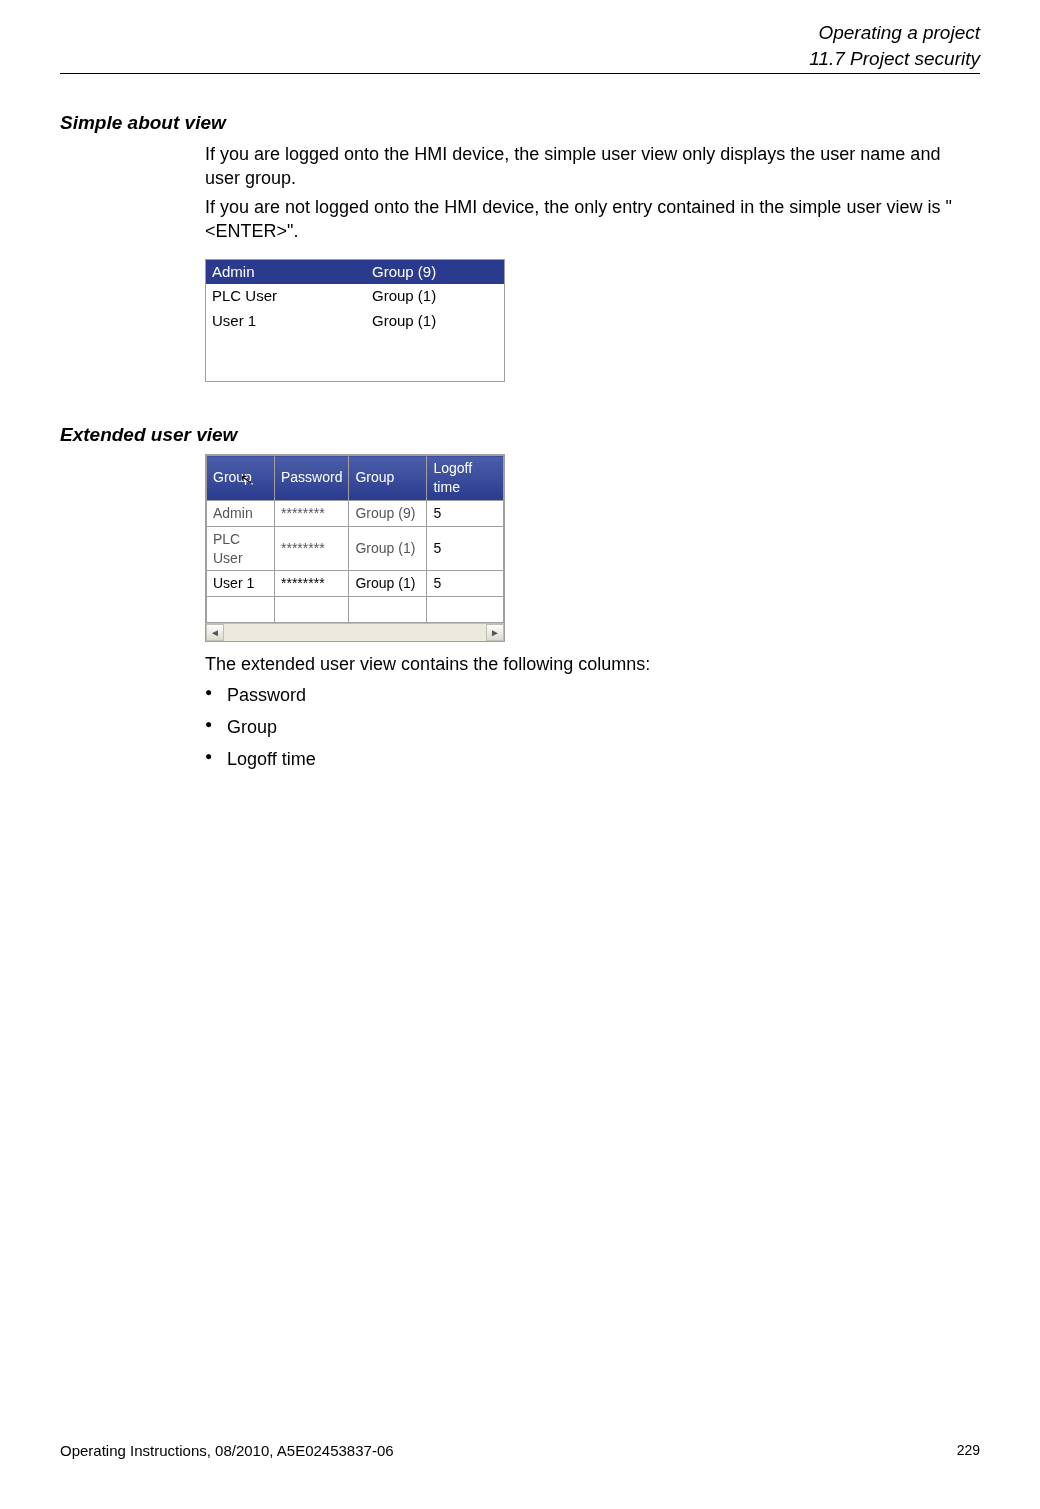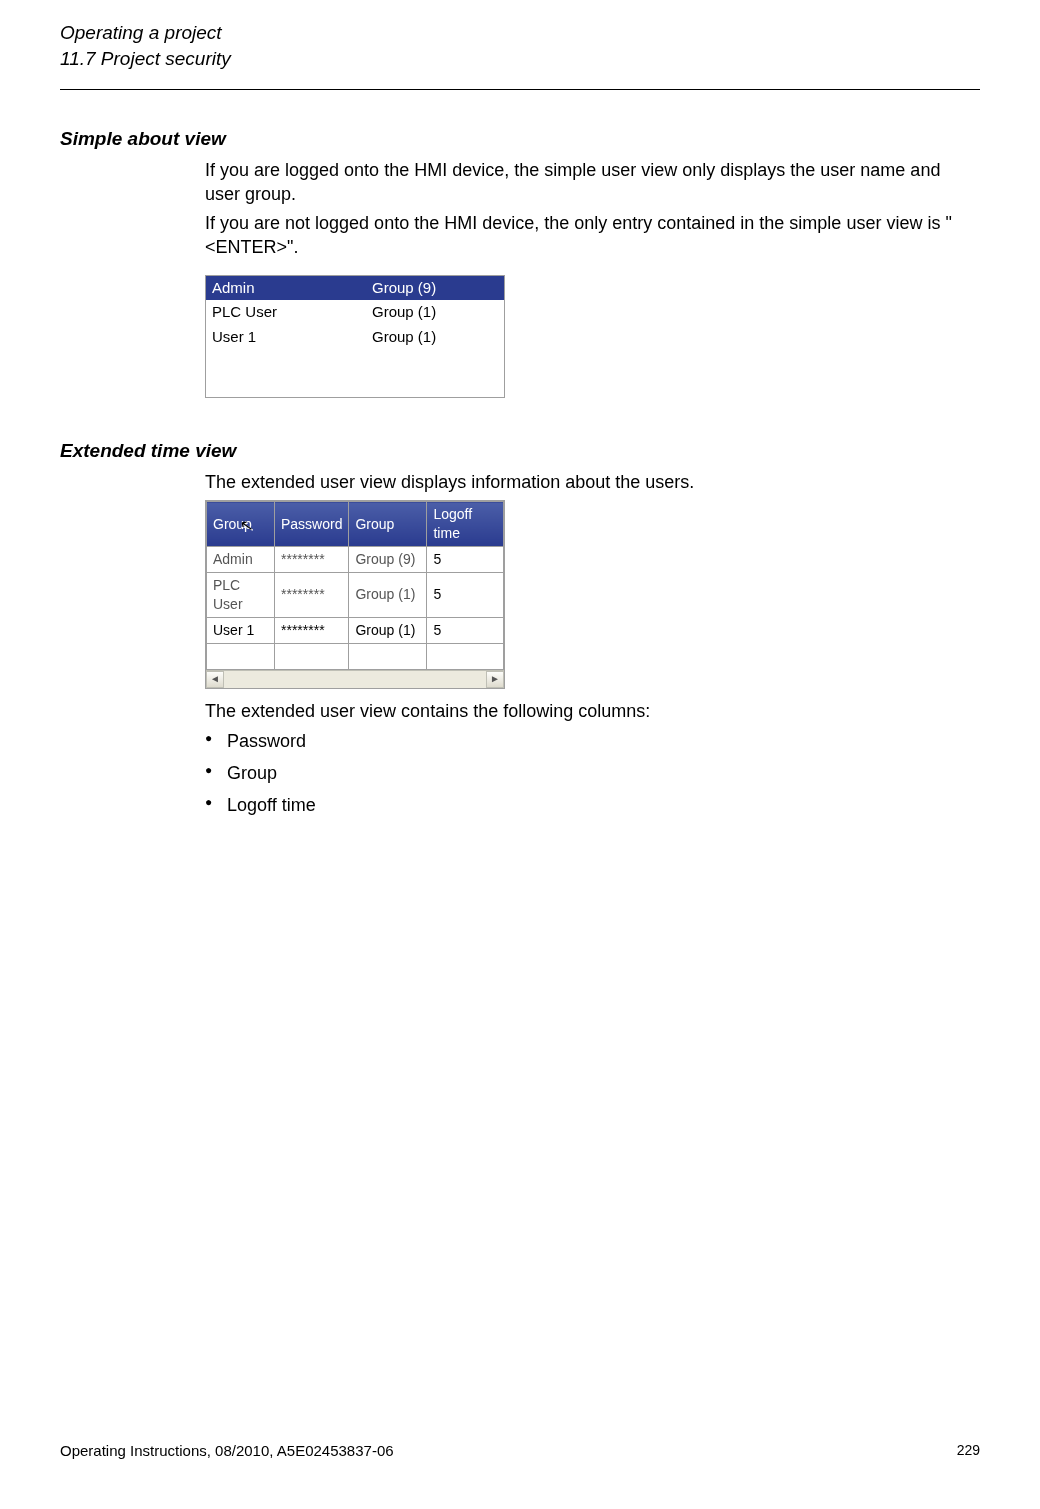--- a/index.html
+++ b/index.html
@@ -8,24 +8,25 @@
       font-size: 18px;
       line-height: 1.35;
       color: #000;
       background: #fff;
       width: 1040px;
       height: 1509px;
       position: relative;
       padding: 20px 60px 60px;
     }
     .header-block {
+      text-align: right;
       font-style: italic;
       font-size: 19px;
       border-bottom: 1.5px solid #000;
-      padding-bottom: 18px;
+      padding-bottom: 2px;
       margin-bottom: 36px;
     }
     .header-block .line1 { display: block; }
     .header-block .line2 { display: block; }
     h3.section-heading {
       font-style: italic;
       font-weight: bold;
       font-size: 19px;
       margin-bottom: 6px;
     }
@@ -172,23 +173,22 @@
     </div>
     <div class="sv-row">
       <span class="sv-col1">&nbsp;</span>
         <span class="sv-col2"></span>
     </div>
   </div>
 </div>
 
 <div class="section-gap"></div>
 
-<h3 class="section-heading">Extended time view</h3>
+<h3 class="section-heading">Extended user view</h3>
 <div class="indented">
-  <p class="body">The extended user view displays information about the users.</p>
 
   <div class="ext-view">
     <span class="ext-cursor">↖</span>
     <table class="ext-table">
       <colgroup>
           <col style="width:68px">
           <col style="width:72px">
           <col style="width:78px">
           <col>
         </colgroup>

